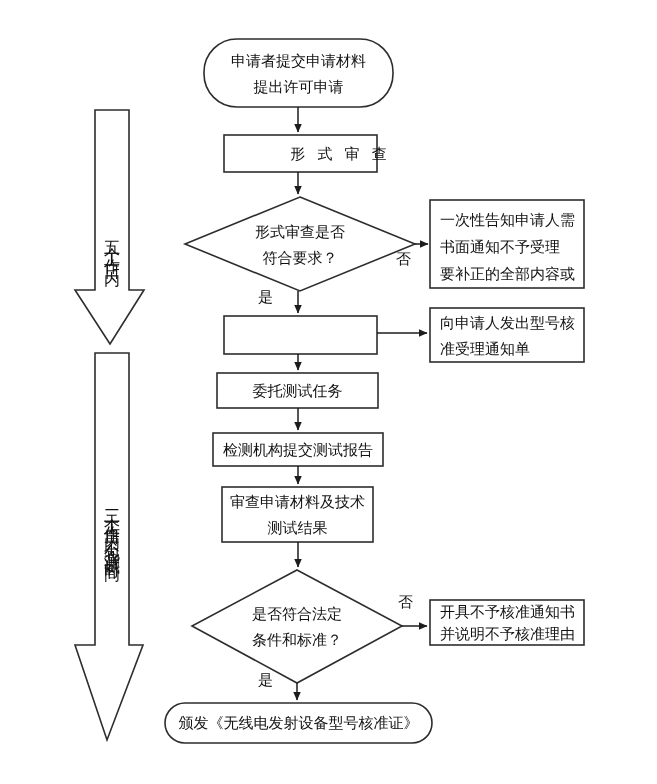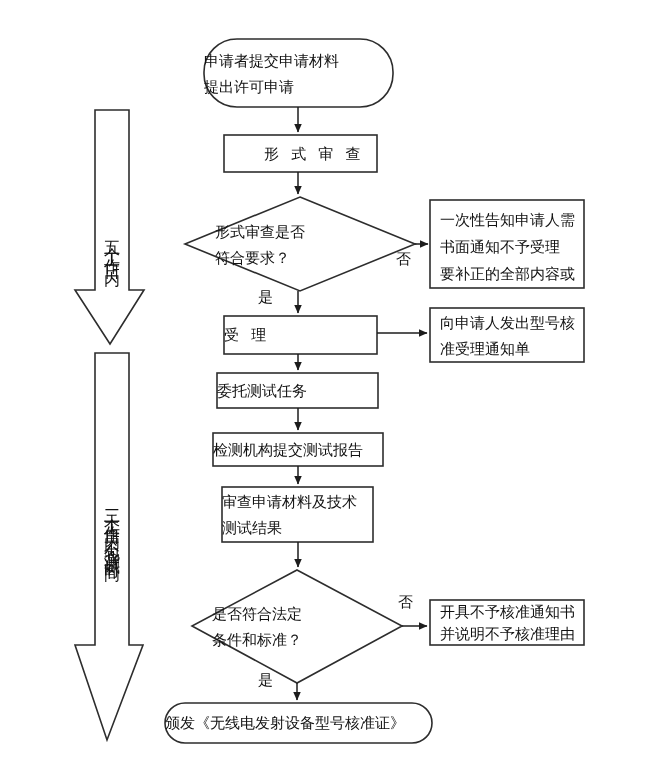--- a/index.html
+++ b/index.html
@@ -1,21 +1,21 @@
 <!DOCTYPE html>
 <html><head>
 <meta charset="utf-8">
 <style>
   html,body{margin:0;padding:0;background:#ffffff;}
   .canvas{
     position:relative;width:657px;height:784px;background:#ffffff;overflow:hidden;
     font-family:"Liberation Sans","DejaVu Sans",sans-serif;color:#111111;
   }
   .canvas svg{position:absolute;left:0;top:0;}
-  .t{position:absolute;text-align:left;font-size:15px;color:#111111;}
+  .t{position:absolute;text-align:center;font-size:15px;color:#111111;}
   .tl{position:absolute;text-align:left;font-size:15px;color:#111111;}
   .lbl{position:absolute;font-size:15px;color:#111111;}
   .vt{
     position:absolute;writing-mode:vertical-rl;text-orientation:upright;
     font-size:16px;color:#111111;text-align:center;
   }
 </style>
 </head>
 <body>
 
@@ -76,21 +76,20 @@
     <div>形式审查是否</div>
     <div>符合要求？</div>
   </div>
 
   <div class="tl" style="left:440px;top:206px;width:140px;line-height:27px;">
     <div>一次性告知申请人需</div>
     <div>书面通知不予受理</div>
     <div>要补正的全部内容或</div>
   </div>
 
-  <div class="t" style="left:224px;top:316px;width:153px;line-height:38px;letter-spacing:4px;">受 理</div>
 
   <div class="tl" style="left:440px;top:310px;width:140px;line-height:26px;">
     <div>向申请人发出型号核</div>
     <div>准受理通知单</div>
   </div>
 
   <div class="t" style="left:217px;top:373px;width:161px;line-height:35px;">委托测试任务</div>
 
   <div class="t" style="left:222px;top:489px;width:151px;line-height:26px;">
     <div>审查申请材料及技术</div>

